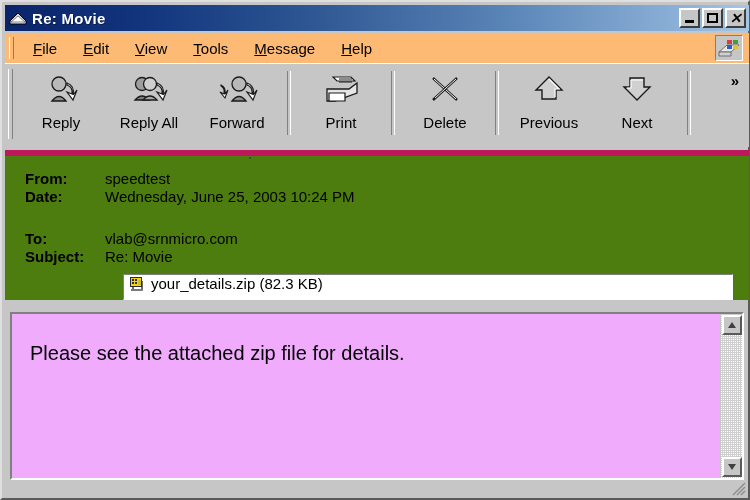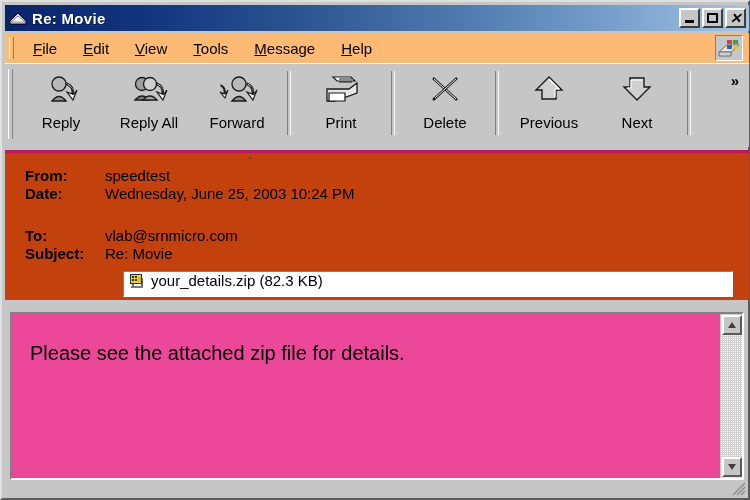--- a/index.html
+++ b/index.html
@@ -149,22 +149,22 @@
   .tb-chevron {
     font-size: 15px; font-weight: bold;
     color: #000; margin: 8px 10px 0 0;
     flex: 0 0 auto;
   }
   
   .headers {
     position: absolute;
     left: 3px; top: 148px;
     width: 744px; height: 150px;
-    background: #c2410c;
-    border-top: 3px solid #be185d;
+    background: #4d7c0f;
+    border-top: 6px solid #be185d;
     box-sizing: border-box;
   }
   .hrow {
     position: absolute;
     left: 0; right: 0;
     height: 24px;
     display: flex;
     align-items: center;
   }
   .hlabel {
@@ -206,21 +206,21 @@
     position: absolute;
     left: 247px; top: 155px;
     width: 2px; height: 2px;
     background: #4a4a4a;
   }
   
   .bodypanel {
     position: absolute;
     left: 8px; top: 310px;
     width: 734px; height: 168px;
-    background: #ec4899;
+    background: #f0abfc;
     border-left: 2px solid #808080;
     border-top: 2px solid #808080;
     border-right: 2px solid #ffffff;
     border-bottom: 2px solid #ffffff;
     box-sizing: border-box;
     overflow: hidden;
   }
   .bodytext {
     position: absolute;
     left: 18px; top: 28px;

